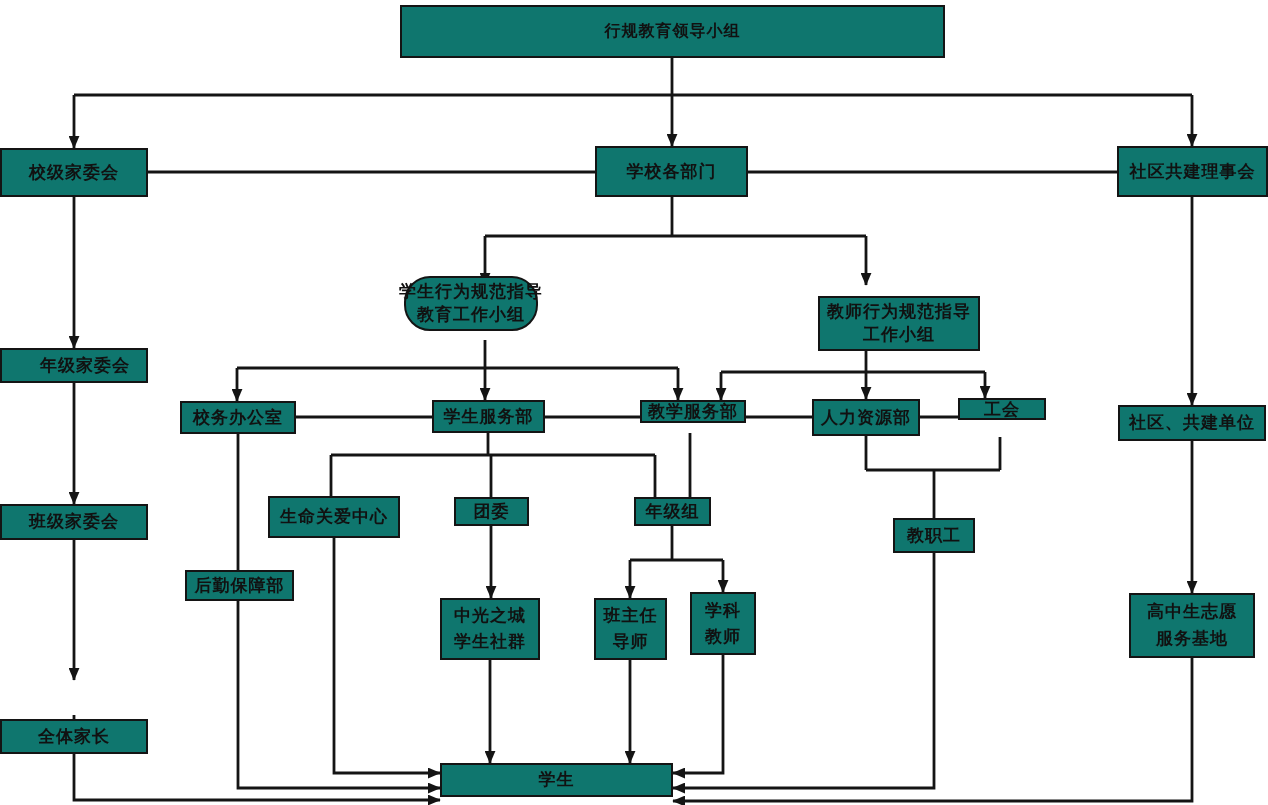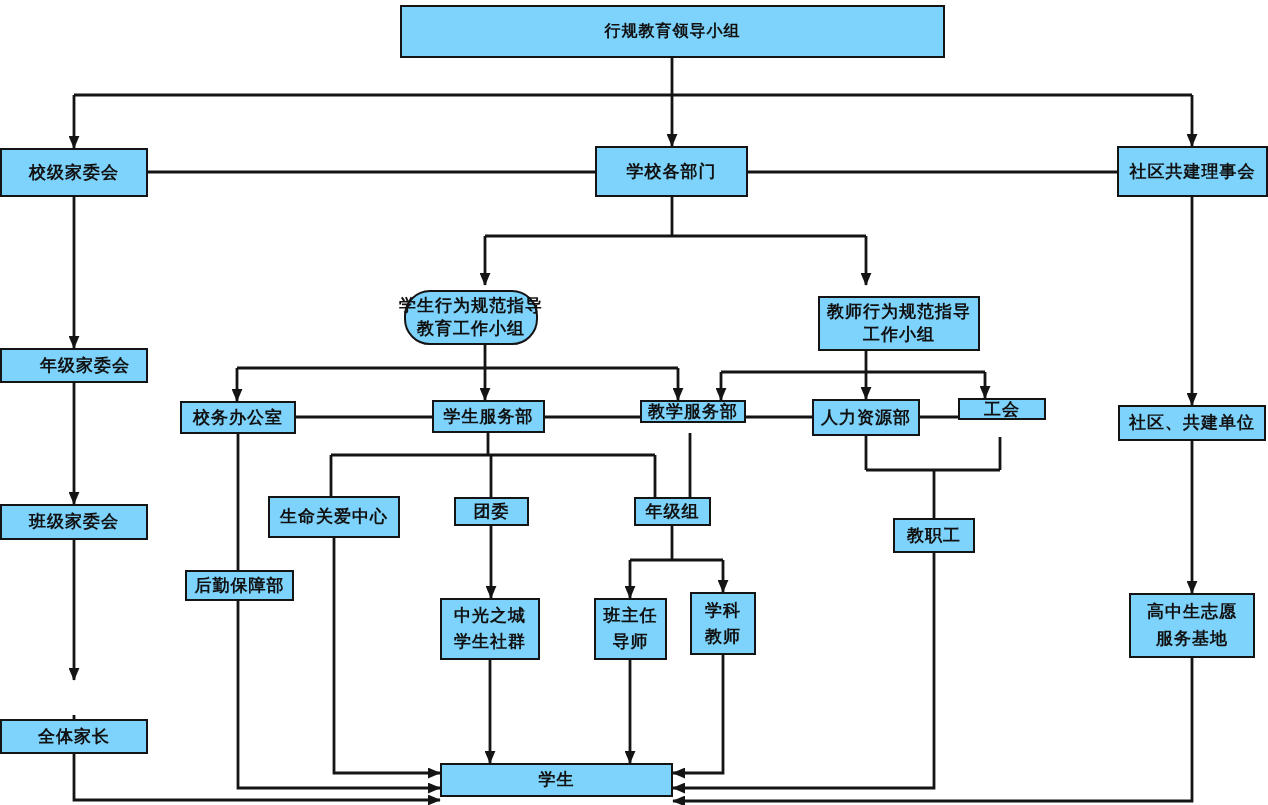--- a/index.html
+++ b/index.html
@@ -3,21 +3,21 @@
 <meta charset="utf-8">
 <style>
   html,body{margin:0;padding:0;background:#ffffff;}
   #canvas{
     position:relative;width:1268px;height:805px;background:#ffffff;
     font-family:"Liberation Serif","DejaVu Serif",serif;overflow:hidden;
   }
   #edges{position:absolute;left:0;top:0;width:1268px;height:805px;}
   .edge{fill:none;stroke:#141414;stroke-width:2.8;}
   .node{
-    position:absolute;box-sizing:border-box;border:2px solid #141414;background:#7dd3fc;
+    position:absolute;box-sizing:border-box;border:2px solid #141414;background:#0f766e;
     display:flex;flex-direction:column;justify-content:space-evenly;align-items:center;
     text-align:center;color:#111;font-weight:600;letter-spacing:1px;line-height:1.15;
   }
   .node .ln{white-space:nowrap;}
 </style>
 </head>
 <body>
 
 <div id="canvas">
   <svg id="edges" viewBox="0 0 1268 805" xmlns="http://www.w3.org/2000/svg">
@@ -89,21 +89,21 @@
       </div>
       <div class="node" style="left: 0px; top: 148px; width: 148px; height: 49px; font-size: 17px;">
         <div class="ln">校级家委会</div>
       </div>
       <div class="node" style="left: 595px; top: 146px; width: 153px; height: 51px; font-size: 17px;">
         <div class="ln">学校各部门</div>
       </div>
       <div class="node" style="left: 1117px; top: 146px; width: 151px; height: 51px; font-size: 17px;">
         <div class="ln">社区共建理事会</div>
       </div>
-      <div class="node" style="left: 404px; top: 290px; width: 134px; height: 55px; font-size: 17px; border-radius: 26px;">
+      <div class="node" style="left: 404px; top: 276px; width: 134px; height: 55px; font-size: 17px; border-radius: 26px;">
         <div class="ln">学生行为规范指导</div>
         <div class="ln">教育工作小组</div>
       </div>
       <div class="node" style="left: 785px; top: 296px; width: 162px; height: 55px; font-size: 17px; margin-left: 33px;">
         <div class="ln">教师行为规范指导</div>
         <div class="ln">工作小组</div>
       </div>
       <div class="node" style="left: 0px; top: 348px; width: 148px; height: 35px; font-size: 17px; padding-left: 22px;">
         <div class="ln">年级家委会</div>
       </div>

